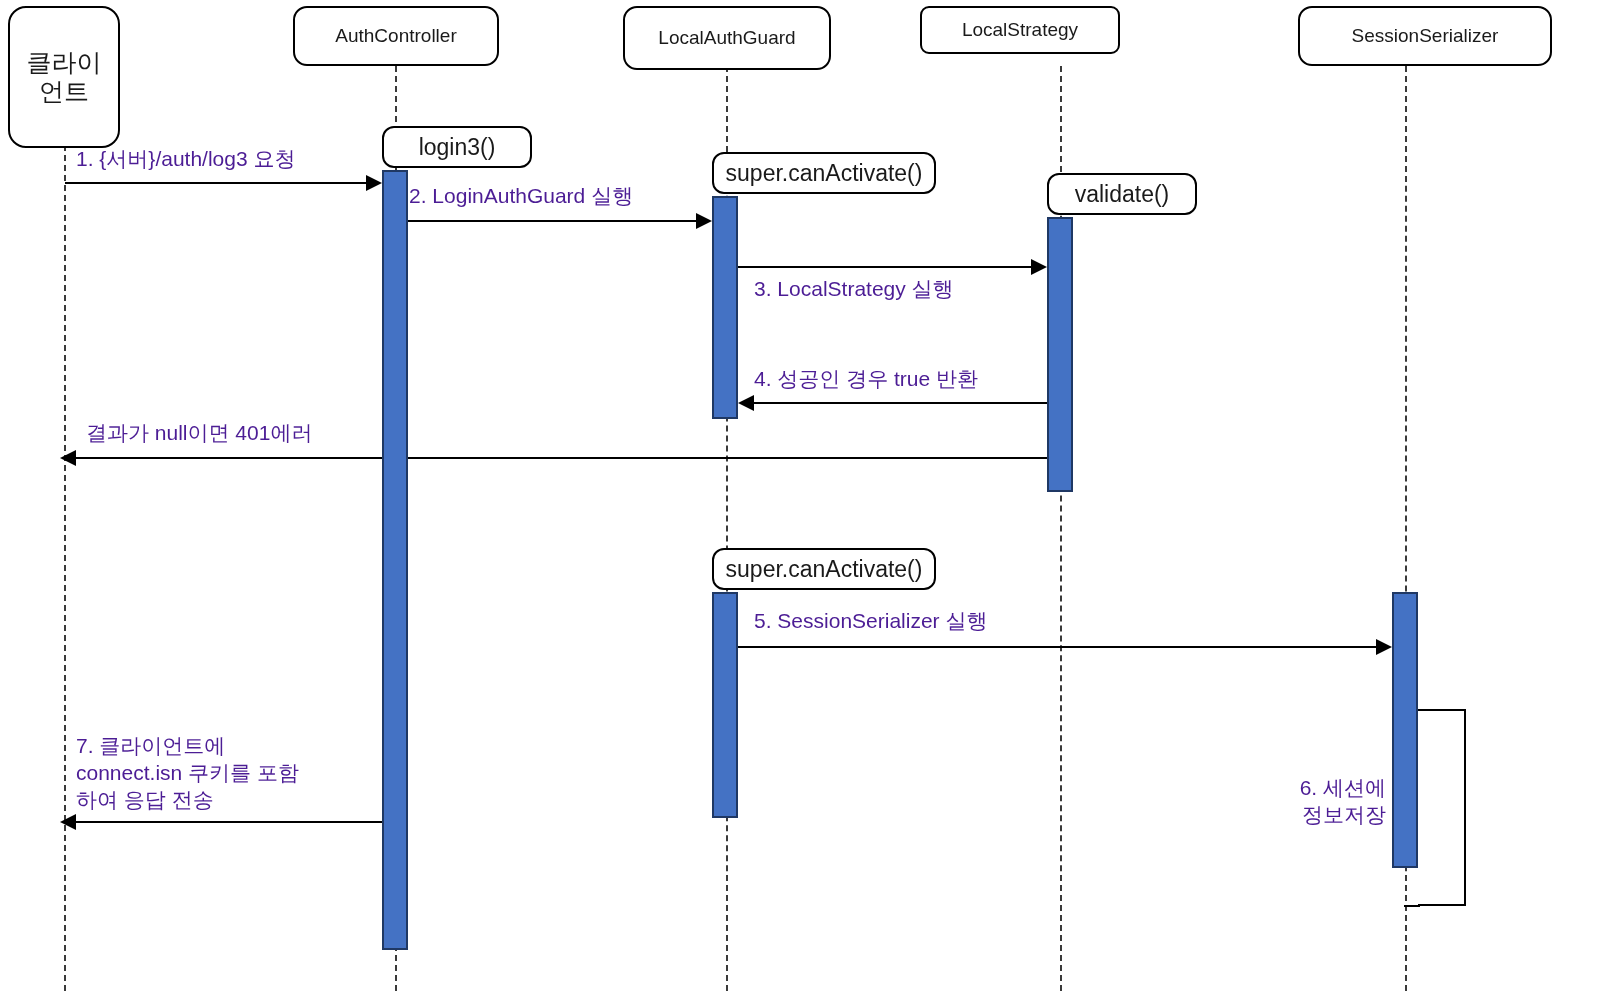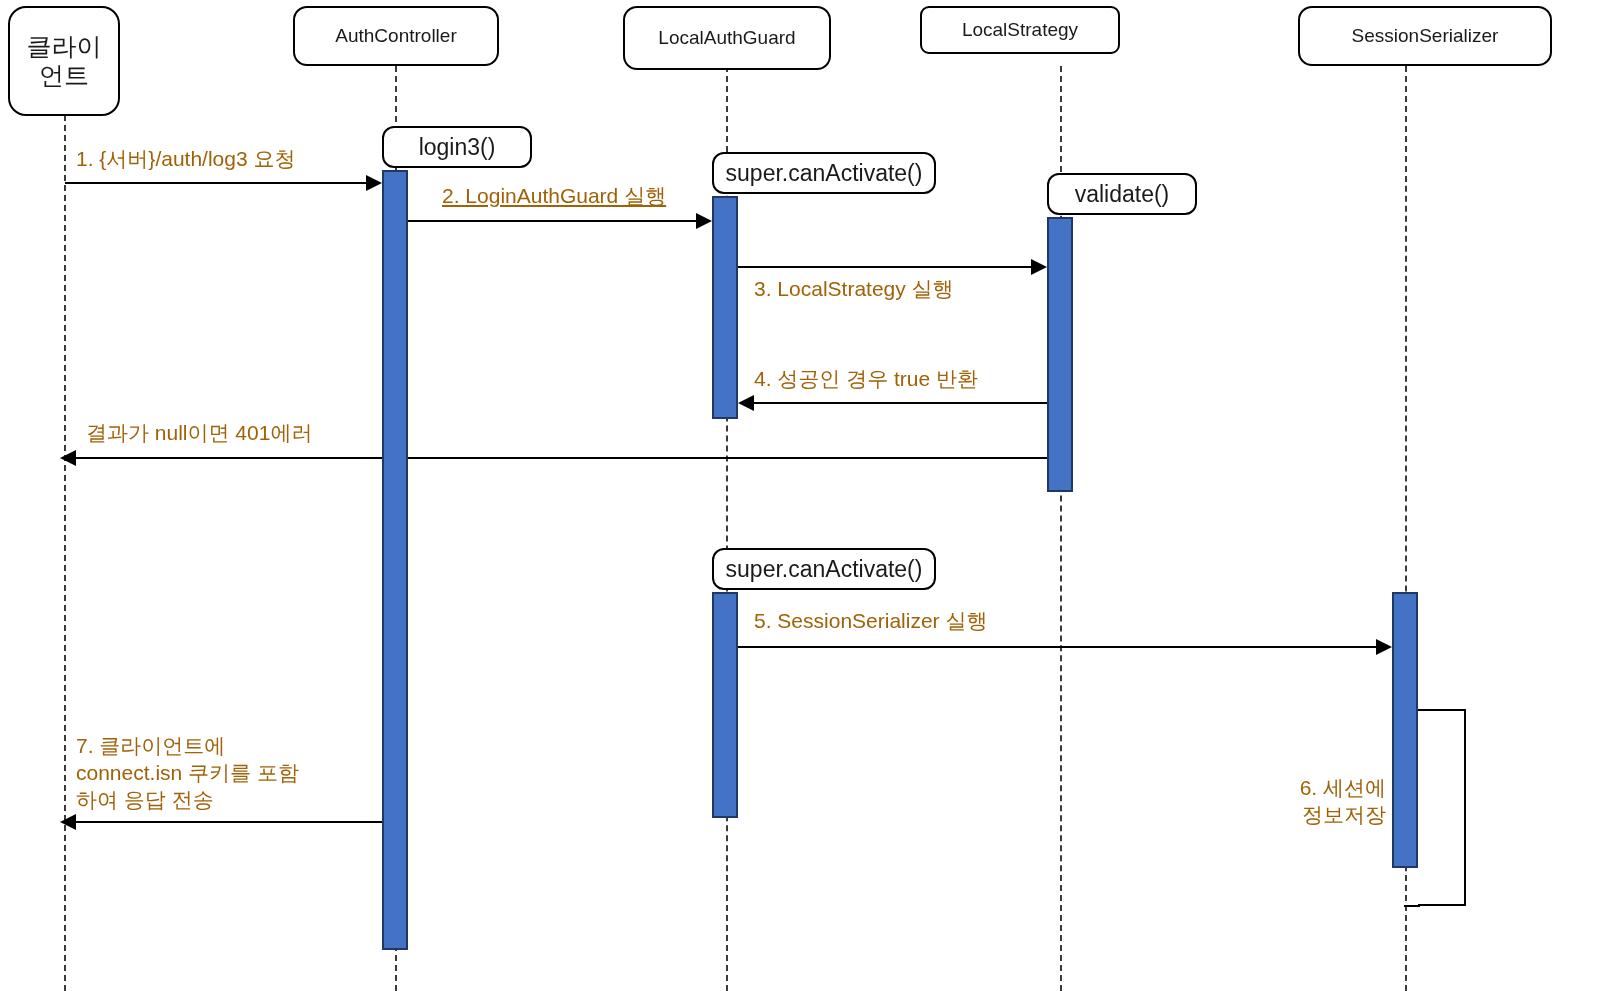--- a/index.html
+++ b/index.html
@@ -95,21 +95,21 @@
   .arrowhead.left {
     border-top: 8px solid transparent;
     border-bottom: 8px solid transparent;
     border-right: 16px solid #000000;
   }
 
   
   .msglabel {
     position: absolute;
     font-size: 21px;
-    color: #a16207;
+    color: #4c1d95;
     line-height: 1.28;
     white-space: pre;
     z-index: 3;
   }
   .msglabel.right-al {
     text-align: right;
   }
 
   
   .selfloop {
@@ -125,21 +125,21 @@
 <body>
 
 <div id="canvas">
 
   <div class="lifeline" style="left:64px;  top:115px; height:876px;"></div>
   <div class="lifeline" style="left:395px; top:66px;  height:925px;"></div>
   <div class="lifeline" style="left:726px; top:66px;  height:925px;"></div>
   <div class="lifeline" style="left:1060px;top:66px;  height:925px;"></div>
   <div class="lifeline" style="left:1405px;top:66px;  height:925px;"></div>
 
-  <div class="participant actor" style="left:8px; top:6px; width:112px; height:110px;">
+  <div class="participant actor" style="left:8px; top:6px; width:112px; height:142px;">
     <span style="white-space:pre-line;">클라이
 언트</span>
   </div>
 
   <div class="participant" style="left:293px; top:6px; width:206px; height:60px;">
     <span>AuthController</span>
   </div>
 
   <div class="participant" style="left:623px; top:6px; width:208px; height:64px;">
     <span>LocalAuthGuard</span>
@@ -173,21 +173,21 @@
 
   <div class="methodbox" style="left:712px; top:548px; width:224px; height:42px;">
     <span>super.canActivate()</span>
   </div>
 
 
   <div class="msglabel" style="left:76px; top:146px;">1. {서버}/auth/log3 요청</div>
   <div class="msgline" style="left:65px; top:182px; width:302px;"></div>
   <div class="arrowhead right" style="left:366px; top:175px;"></div>
 
-  <div class="msglabel" style="left:442px; top:183px;text-decoration:underline;">2. LoginAuthGuard 실행</div>
+  <div class="msglabel" style="left:409px; top:183px;">2. LoginAuthGuard 실행</div>
   <div class="msgline" style="left:408px; top:220px; width:288px;"></div>
   <div class="arrowhead right" style="left:696px; top:213px;"></div>
 
   <div class="msglabel" style="left:754px; top:229px;margin-top:47px;">3. LocalStrategy 실행</div>
   <div class="msgline" style="left:738px; top:266px; width:293px;"></div>
   <div class="arrowhead right" style="left:1031px; top:259px;"></div>
 
   <div class="msglabel" style="left:754px; top:366px;">4. 성공인 경우 true 반환</div>
   <div class="msgline" style="left:754px; top:402px; width:293px;"></div>
   <div class="arrowhead left" style="left:738px; top:395px;"></div>

